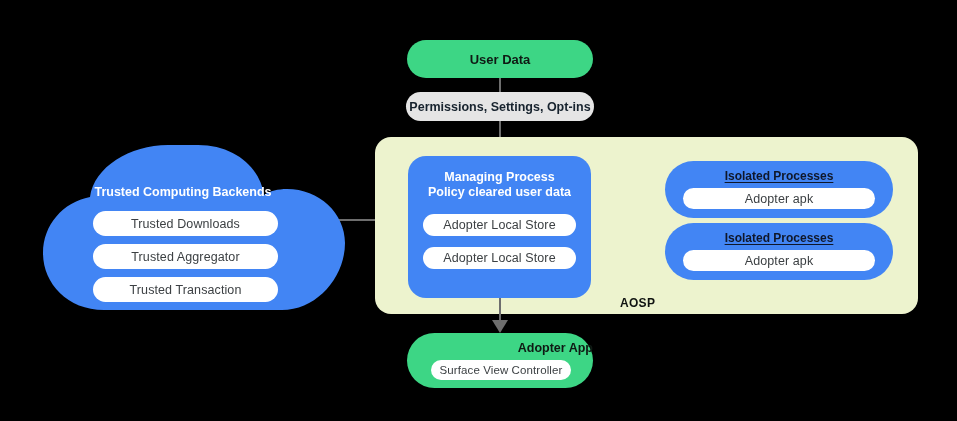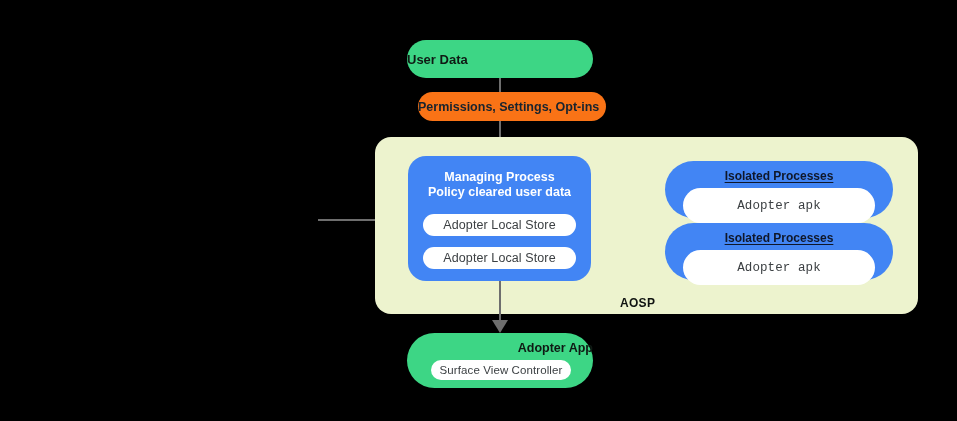--- a/index.html
+++ b/index.html
@@ -17,20 +17,21 @@
     background: #000000;
     overflow: hidden;
   }
 
   
   .pill {
     position: absolute;
     box-sizing: border-box;
     display: flex;
     align-items: center;
+    justify-content: center;
     text-align: center;
     border-radius: 999px;
   }
   .inner-pill {
     background: #ffffff;
     color: #3c4043;
     border-radius: 999px;
     display: flex;
     align-items: center;
     justify-content: center;
@@ -44,25 +45,24 @@
     left: 407px; top: 40px; width: 186px; height: 38px;
     background: #3DD685;
     color: #0f1a14;
     font-weight: bold;
     font-size: 13px;
   }
 
   
   #permissions {
     left: 406px; top: 92px; width: 188px; height: 29px;
-    background: #f97316;
+    background: #e5e5e5;
     color: #17232e;
     font-weight: bold;
     font-size: 12.5px;
-    margin-left: 12px;
   }
 
   
   #aosp-region {
     position: absolute;
     left: 375px; top: 137px; width: 543px; height: 177px;
     background: #EDF3CE;
     border-radius: 16px;
   }
   #aosp-label {
@@ -70,21 +70,21 @@
     left: 620px; top: 296px;
     font-size: 12px;
     font-weight: bold;
     color: #101311;
     letter-spacing: .3px;
   }
 
   
   #managing-process {
     position: absolute;
-    left: 408px; top: 156px; width: 183px; height: 125px;
+    left: 408px; top: 156px; width: 183px; height: 142px;
     background: #4285F4;
     border-radius: 18px;
     padding-top: 14px;
     box-sizing: border-box;
   }
   #managing-process .mp-title {
     color: #ffffff;
     font-weight: bold;
     font-size: 12.5px;
     line-height: 15px;
@@ -112,21 +112,21 @@
     top: 8px; left: 0; width: 100%;
     text-align: center;
     color: #0f172a;
     font-weight: bold;
     font-size: 12px;
     text-decoration: underline;
     text-underline-offset: 2px;
   }
   .iso-box .inner-pill {
     position: absolute;
-    left: 18px; top: 27px; width: 192px; height: 35px; font-family: Liberation Mono, monospace;
+    left: 18px; top: 27px; width: 192px; height: 21px;
   }
 
   
   #cloud {
     position: absolute;
     left: 38px; top: 145px; width: 315px; height: 172px;
   }
   #cloud svg { display: block; }
   #cloud-title {
     position: absolute;
@@ -210,20 +210,39 @@
   <div id="aosp-label">AOSP</div>
 
   <div class="pill" id="user-data">
     <span>User Data</span>
   </div>
 
   <div class="pill" id="permissions">
     <span>Permissions,  Settings, Opt-ins</span>
   </div>
 
+  <div id="cloud">
+    <svg width="315" height="172" viewBox="0 0 315 172">
+      <path fill="#4285F4" d="
+        M 160 0
+        C 196 0 222 22 226 50
+        C 232 46 240 44 249 44
+        C 281 44 307 68 307 98
+        C 307 132 279 165 244 165
+        L 66 165
+        C 29 165 5 138 5 108
+        C 5 80 25 57 52 52
+        C 56 22 92 0 130 0
+        Z"></path>
+    </svg>
+    <div id="cloud-title">Trusted Computing Backends</div>
+    <div class="inner-pill" id="cloud-item-0">Trusted Downloads</div>
+    <div class="inner-pill" id="cloud-item-1">Trusted Aggregator</div>
+    <div class="inner-pill" id="cloud-item-2">Trusted Transaction</div>
+  </div>
 
   <div id="managing-process">
     <div class="mp-title">Managing Process
 Policy cleared user data</div>
     <div class="inner-pill" id="mp-store-1">Adopter Local Store</div>
     <div class="inner-pill" id="mp-store-2">Adopter Local Store</div>
   </div>
 
   <div class="iso-box" id="iso-box-1">
     <div class="iso-title">Isolated Processes</div>

